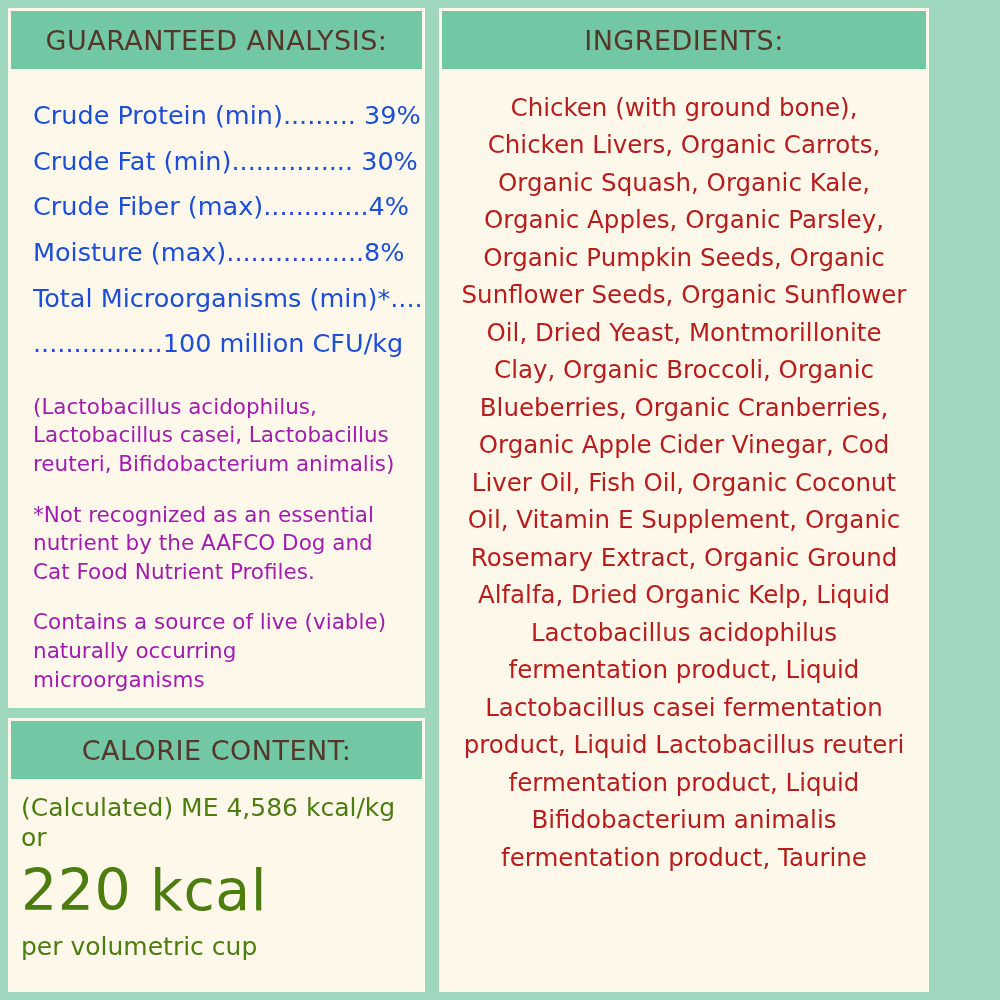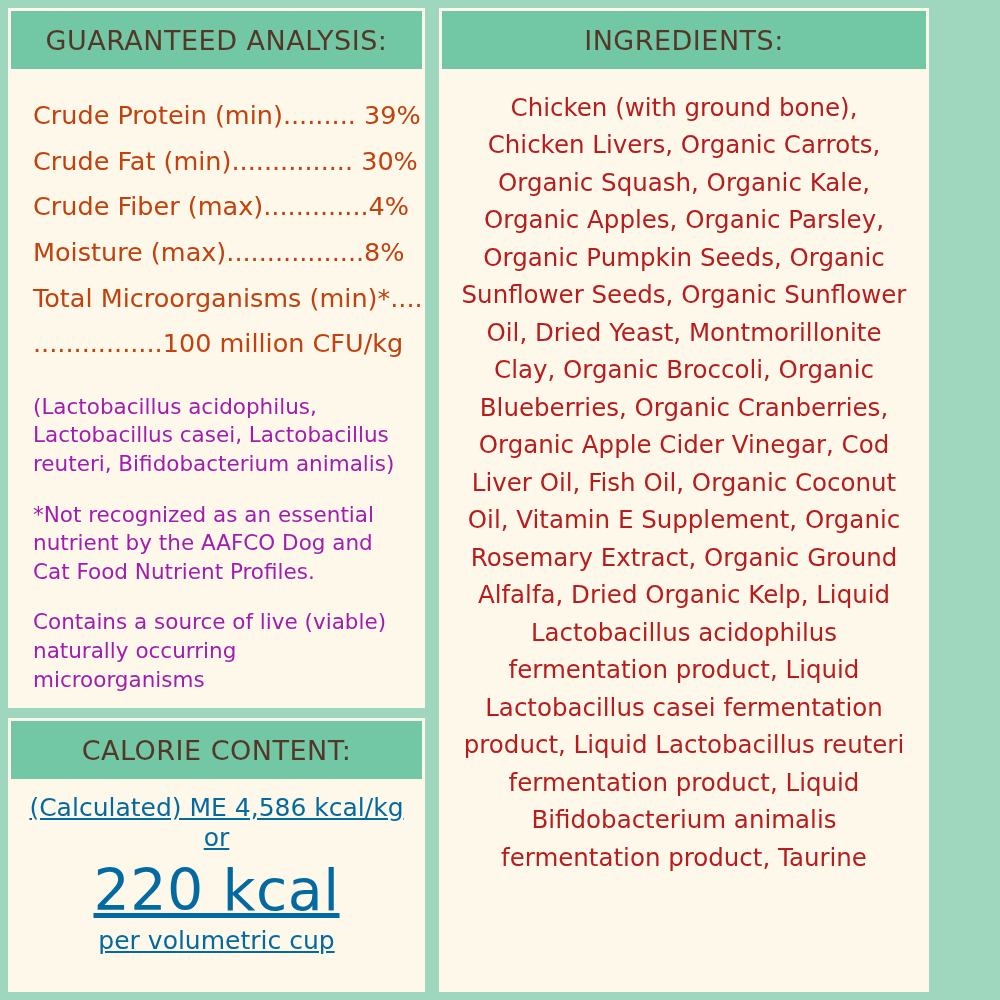--- a/index.html
+++ b/index.html
@@ -48,48 +48,47 @@
   .panel-body {
     padding: 18px 22px 14px 22px;
     color: #5b3a2b;
   }
 
   
   .ga-panel { flex: 0 0 auto; height: 700px; }
   .ga-list {
     font-size: 25.5px;
     line-height: 1.79;
-    color: #c2410c;
+    color: #1d4ed8;
     padding-top: 6px;
   }
   .ga-row { white-space: nowrap; }
   .ga-note {
     font-size: 21.5px;
     line-height: 1.33;
     margin-top: 22px;
     color: #a21caf;
   }
   .ga-note.first { margin-top: 26px; }
 
   
   .cal-panel { flex: 1 1 auto; }
   .cal-body {
-    text-align: center;
+    text-align: left;
     padding: 14px 10px 10px 10px;
-    color: #0369a1;
-    text-decoration: underline;
+    color: #4d7c0f;
   }
   .cal-line1 { font-size: 25px; line-height: 1.2; }
   .cal-big {
     font-size: 57px;
     line-height: 1.18;
     margin-top: 4px;
     letter-spacing: 0.5px;
   }
-  .cal-line3 { font-size: 25px; margin-top: 2px; }
+  .cal-line3 { font-size: 25px; margin-top: 8px; }
 
   
   .ing-panel { height: 100%; }
   .ing-body {
     text-align: center;
     font-size: 24.5px;
     line-height: 1.53;
     padding: 20px 18px 18px 18px;
     color: #b91c1c;
   }

